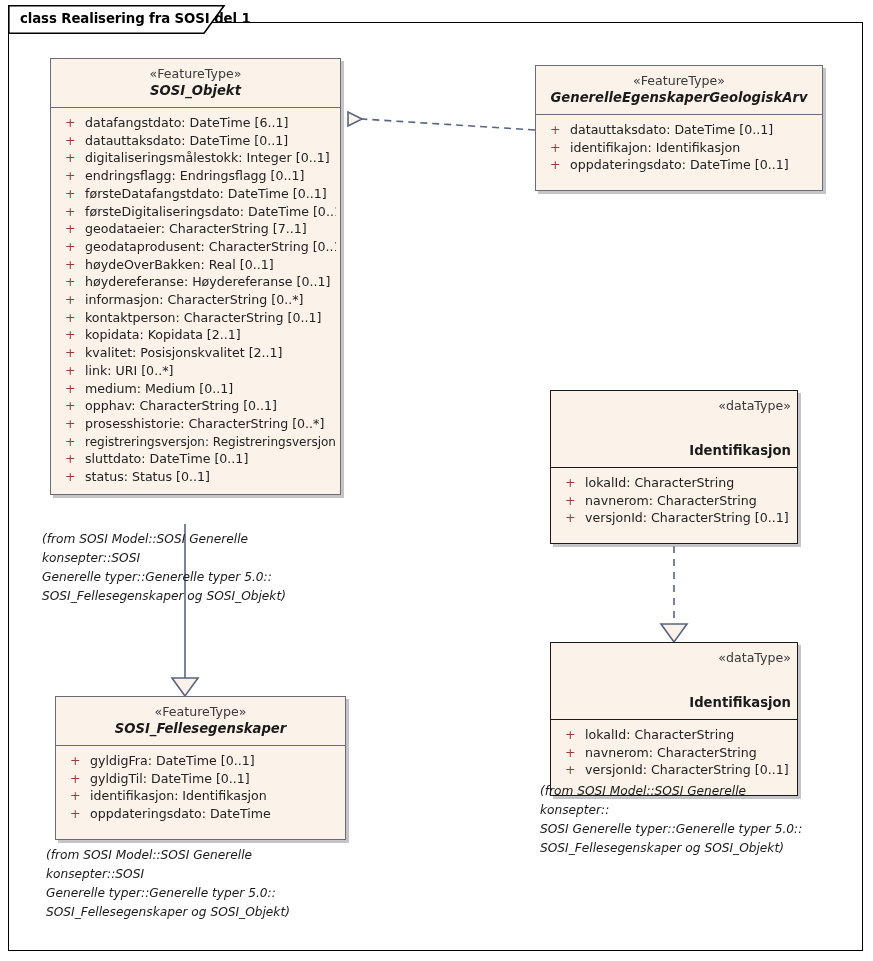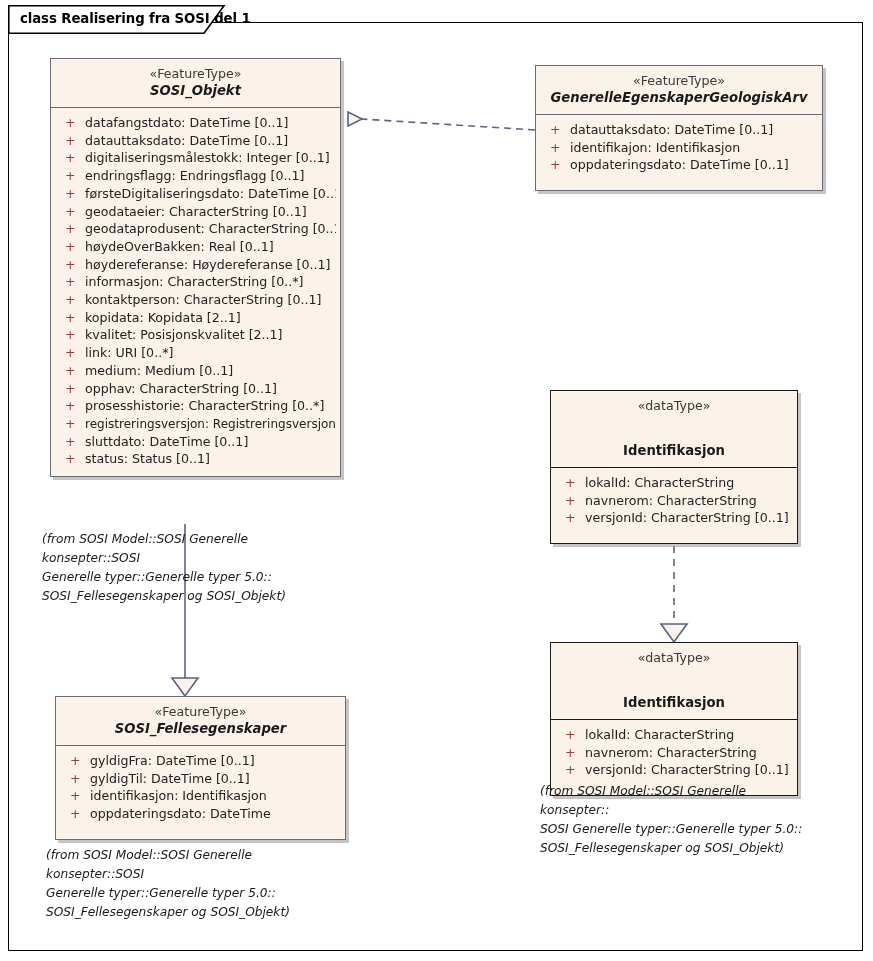--- a/index.html
+++ b/index.html
@@ -74,20 +74,21 @@
   }
   .class-header {
     box-sizing: border-box;
     padding: 7px 6px 8px 6px;
     text-align: center;
     border-bottom: 1.2px solid #6b6b78;
     background: #fbf2ea;
   }
   .uml-class.thick-border > .class-header {
     border-bottom: 1.7px solid #1a1a1a;
+    text-align: right;
   }
   .stereotype {
     font-size: 12.6px;
     color: #3a3a3a;
     line-height: 15px;
     white-space: nowrap;
   }
   .class-name {
     font-size: 13.2px;
     font-weight: bold;
@@ -188,44 +189,45 @@
   </svg>
 
   <div class="uml-class" id="cls-sosi-objekt" style="left:50px; top:58px; width:291px;">
     <div class="class-header">
       <div class="stereotype">«FeatureType»</div>
       <div class="class-name">SOSI_Objekt</div>
     </div>
     <div class="class-body">
       <div class="attr-row">
         <span class="attr-vis">+</span>
-        <span class="attr-text">datafangstdato: DateTime [0..1]</span>
+        <span class="attr-text">datafangstdato: DateTime [6..1]</span>
       </div>
       <div class="attr-row">
         <span class="attr-vis">+</span>
         <span class="attr-text">datauttaksdato: DateTime [0..1]</span>
       </div>
       <div class="attr-row">
         <span class="attr-vis">+</span>
         <span class="attr-text">digitaliseringsmålestokk: Integer [0..1]</span>
       </div>
       <div class="attr-row">
         <span class="attr-vis">+</span>
         <span class="attr-text">endringsflagg: Endringsflagg [0..1]</span>
       </div>
       <div class="attr-row">
         <span class="attr-vis">+</span>
+        <span class="attr-text">førsteDatafangstdato: DateTime [0..1]</span>
       </div>
       <div class="attr-row">
         <span class="attr-vis">+</span>
         <span class="attr-text">førsteDigitaliseringsdato: DateTime [0..1]</span>
       </div>
       <div class="attr-row">
         <span class="attr-vis">+</span>
-        <span class="attr-text">geodataeier: CharacterString [0..1]</span>
+        <span class="attr-text">geodataeier: CharacterString [7..1]</span>
       </div>
       <div class="attr-row">
         <span class="attr-vis">+</span>
         <span class="attr-text">geodataprodusent: CharacterString [0..1]</span>
       </div>
       <div class="attr-row">
         <span class="attr-vis">+</span>
         <span class="attr-text">høydeOverBakken: Real [0..1]</span>
       </div>
       <div class="attr-row">

